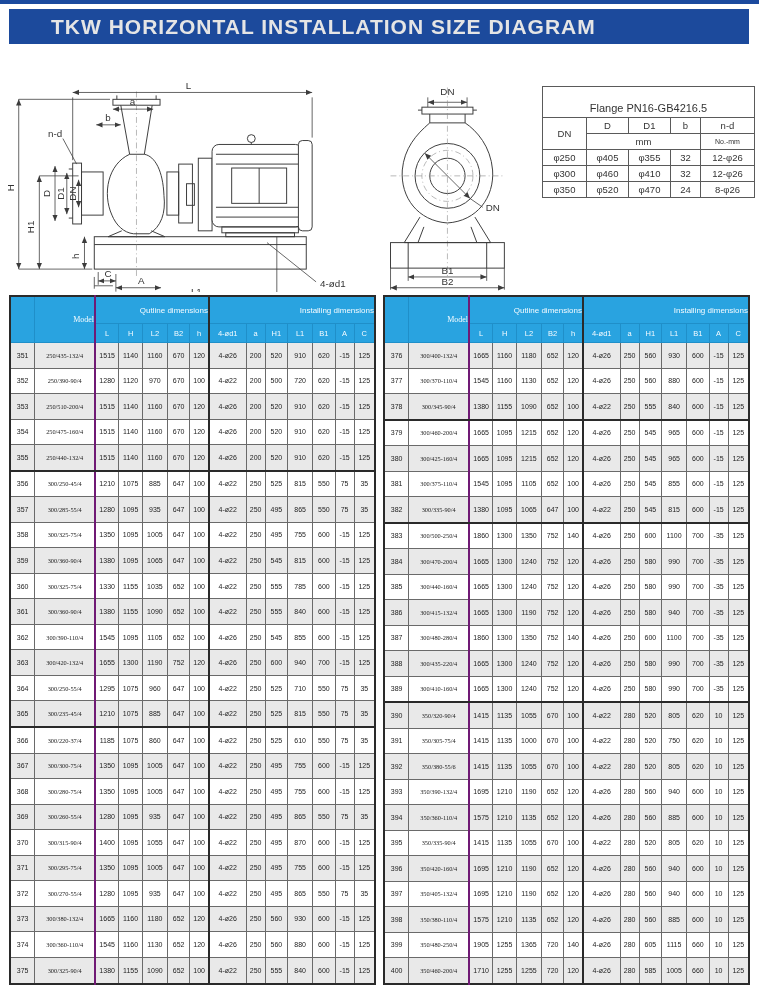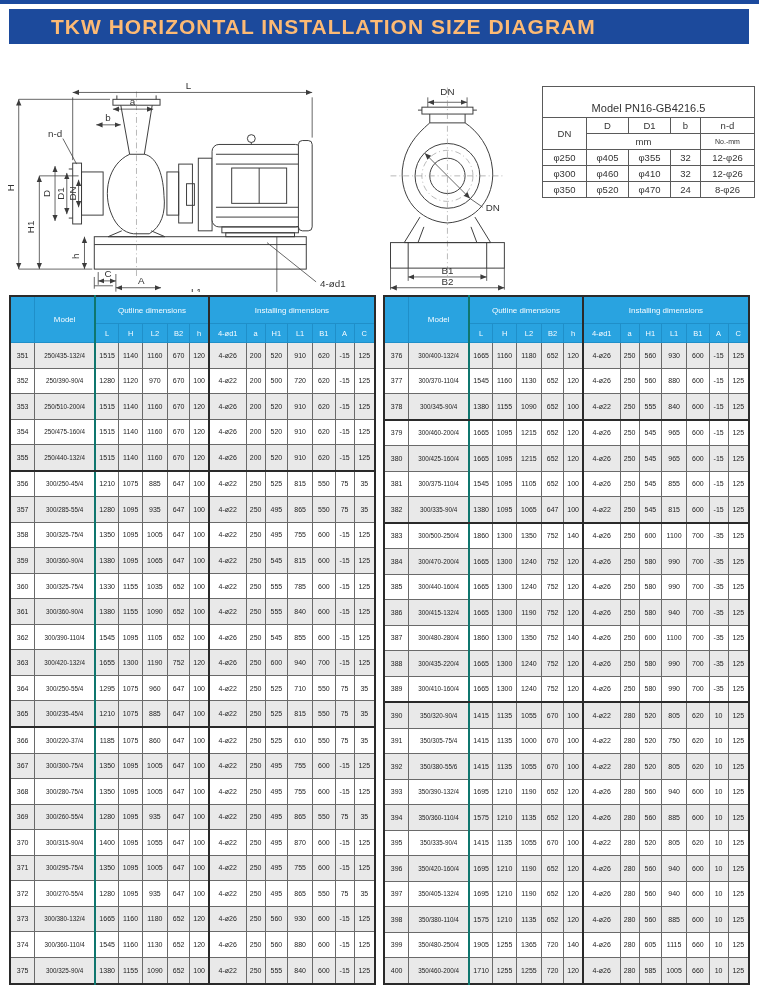--- a/index.html
+++ b/index.html
@@ -7,21 +7,21 @@
     width:759px;height:1000px;background:#ffffff;
     font-family:"Liberation Sans","DejaVu Sans",sans-serif;
     color:#222;overflow:hidden;position:relative;
   }
   .top-strip{height:4px;background:#1b4a9e;width:759px;}
   .banner{
     margin:5px 10px 0 9px;height:35px;background:#1c4a9c;
     display:flex;align-items:center;padding-left:42px;box-sizing:border-box;
   }
   .banner h1{
-    margin:0;color:#fdba74;font-size:21px;font-weight:bold;letter-spacing:1px;
+    margin:0;color:#e5e5e5;font-size:21px;font-weight:bold;letter-spacing:1px;
   }
   .drawings{
     display:flex;align-items:flex-start;padding:2px 4px 0 4px;height:246px;box-sizing:border-box;
   }
   svg{display:block;}
   svg text{font-family:"Liberation Sans","DejaVu Sans",sans-serif;fill:#333;}
   .flange-wrap{margin-top:40px;margin-left:8px;}
   table.flange{
     border-collapse:collapse;table-layout:fixed;width:212px;font-size:9.5px;color:#333;
   }
@@ -36,26 +36,26 @@
     border-collapse:collapse;table-layout:fixed;width:367px;font-size:7px;color:#222;
     border:2px solid #2a2a2a;
   }
   table.data th,table.data td{
     border:1px solid #6a6a6a;text-align:center;padding:0;height:24.5px;
     overflow:hidden;white-space:nowrap;
   }
   table.data thead th{
     background:#29a3e0;color:#f4fbff;font-weight:normal;border:1px solid #1f8fc9;
   }
-  table.data thead tr.group th{font-size:8px;height:26px;}
+  table.data thead tr.group th{font-size:8px;height:26px;text-align:right;}
   table.data thead tr.cols th{font-size:7.5px;height:18px;}
   table.data td.model{font-size:6.3px;}
   table.data tr.stripe td{background:#e9e9e9;}
   table.data td:nth-child(1){border-right:1px solid #6a6a6a;}
-  table.data td:nth-child(2),table.data th.b-model{border-right:2px solid #0f766e;}
+  table.data td:nth-child(2),table.data th.b-model{border-right:2px solid #701a75;font-family:Liberation Serif, serif;}
   table.data td:nth-child(7),table.data th.b-h{border-right:2px solid #2a2a2a;}
   table.data tr.thick td{border-bottom:2px solid #2a2a2a;}
   .dim{stroke:#3c3c3c;stroke-width:0.8;fill:none;}
   .art{stroke:#3c3c3c;stroke-width:1;fill:none;}
   .artf{stroke:#3c3c3c;stroke-width:1;fill:#ffffff;}
   .cl{stroke:#888;stroke-width:0.6;stroke-dasharray:6 3 1 3;fill:none;}
   .lbl{font-size:10px;}
 </style>
 </head>
 <body>
@@ -239,21 +239,21 @@
     <table class="flange">
       <colgroup>
           <col style="width:44px">
           <col style="width:42px">
           <col style="width:42px">
           <col style="width:30px">
           <col style="width:54px">
         </colgroup>
       <tbody>
           <tr>
-            <td class="ftitle" colspan="5">Model PN16-GB4216.5</td>
+            <td class="ftitle" colspan="5">Flange PN16-GB4216.5</td>
           </tr>
       <tr>
         <td rowspan="2">DN</td>
         <td>D</td>
         <td>D1</td>
         <td>b</td>
         <td>n-d</td>
       </tr>
       <tr>
         <td colspan="3">mm</td>

